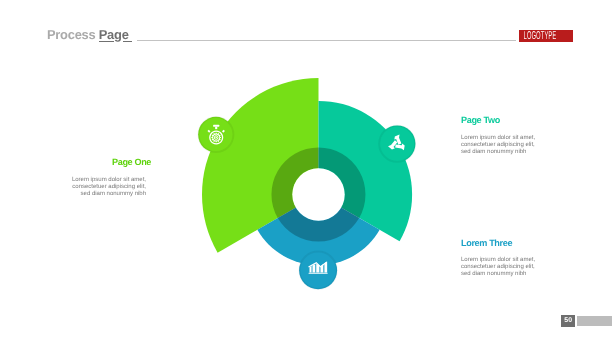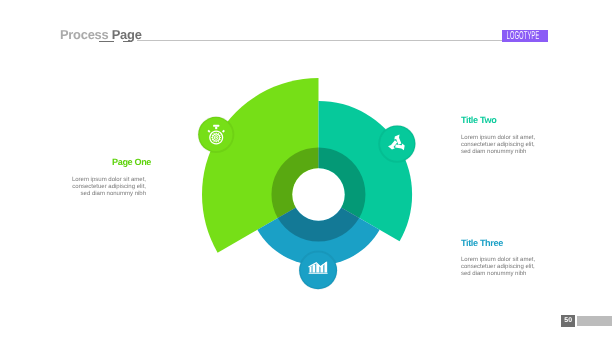--- a/index.html
+++ b/index.html
@@ -1,25 +1,25 @@
 <!DOCTYPE html>
 <html><head>
 <meta charset="utf-8">
 <style>
   html,body{margin:0;padding:0;}
   body{width:612px;height:344px;background:#ffffff;font-family:"Liberation Sans",sans-serif;overflow:hidden;
     -webkit-font-smoothing:antialiased;text-rendering:geometricPrecision;}
   #slide{position:relative;width:612px;height:344px;background:#fff;}
-  #header-title{position:absolute;will-change:transform;left:60px;top:27.0px;font-size:12.9px;font-weight:bold;letter-spacing:-0.25px;white-space:nowrap;}
+  #header-title{position:absolute;will-change:transform;left:47px;top:27.0px;font-size:12.9px;font-weight:bold;letter-spacing:-0.25px;white-space:nowrap;}
   .t-light{color:#aaaaaa;}
   .t-dark{color:#707070;position:relative;}
   #title-underline-a{position:absolute;left:99.4px;top:40.5px;width:14.6px;height:1.3px;background:#707070;}
   #title-underline-b{position:absolute;left:122.5px;top:40.5px;width:9.2px;height:1.3px;background:#707070;}
   #header-rule{position:absolute;left:137.4px;top:40.4px;width:378.8px;height:1px;background:#c3c3c3;}
-  #logotype{position:absolute;left:502px;top:29.8px;width:46px;height:11.9px;background:#8b5cf6;overflow:hidden;}
+  #logotype{position:absolute;left:519px;top:29.8px;width:54px;height:11.9px;background:#b91c1c;overflow:hidden;}
   #logotype span{display:block;will-change:transform;width:160px;margin-left:-59.1px;color:#fff;font-size:11.4px;font-weight:normal;
     text-align:center;line-height:12.8px;letter-spacing:0.35px;transform:scaleX(0.5);transform-origin:center top;
     white-space:nowrap;font-family:"Liberation Sans",sans-serif;}
   #pagenum{position:absolute;will-change:transform;left:560.6px;top:315.4px;width:14.4px;height:11.5px;background:#6e6e6e;color:#fff;
     font-size:6.9px;font-weight:bold;text-align:center;line-height:11.5px;letter-spacing:0.2px;}
   #pagebar{position:absolute;left:577.3px;top:316.0px;width:35px;height:10.2px;background:#bcbcbc;}
   .title{position:absolute;will-change:transform;font-size:9.1px;font-weight:bold;white-space:nowrap;letter-spacing:-0.36px;}
   .body{position:absolute;will-change:transform;font-size:6.05px;color:#7b7b7b;line-height:6.75px;letter-spacing:-0.02px;}
   svg{position:absolute;left:0;top:0;}
 </style>
@@ -87,28 +87,28 @@
     </g>
   </svg>
 
   <div class="title" style="left: 112px; top: 157px; color: rgb(95, 211, 14);">Page One</div>
   <div class="body" style="left:64px;top:177.1px;width:82px;text-align:right;">
     <div>Lorem ipsum dolor sit amet,</div>
     <div>consectetuer adipiscing elit,</div>
     <div>sed diam nonummy nibh</div>
   </div>
 
-  <div class="title" style="left: 461.4px; top: 115.1px; color: rgb(11, 203, 156);">Title Two</div>
+  <div class="title" style="left: 461.4px; top: 115.1px; color: rgb(11, 203, 156);">Page Two</div>
   <div class="body" style="left:461px;top:134.5px;width:90px;text-align:left;">
     <div>Lorem ipsum dolor sit amet,</div>
     <div>consectetuer adipiscing elit,</div>
     <div>sed diam nonummy nibh</div>
   </div>
 
-  <div class="title" style="left: 461.4px; top: 237.7px; color: rgb(26, 160, 198);">Title Three</div>
+  <div class="title" style="left: 461.4px; top: 237.7px; color: rgb(26, 160, 198);">Lorem Three</div>
   <div class="body" style="left:461px;top:256.7px;width:90px;text-align:left;">
     <div>Lorem ipsum dolor sit amet,</div>
     <div>consectetuer adipiscing elit,</div>
     <div>sed diam nonummy nibh</div>
   </div>
 
   <div id="pagenum">50</div>
   <div id="pagebar"></div>
 </div>
 

